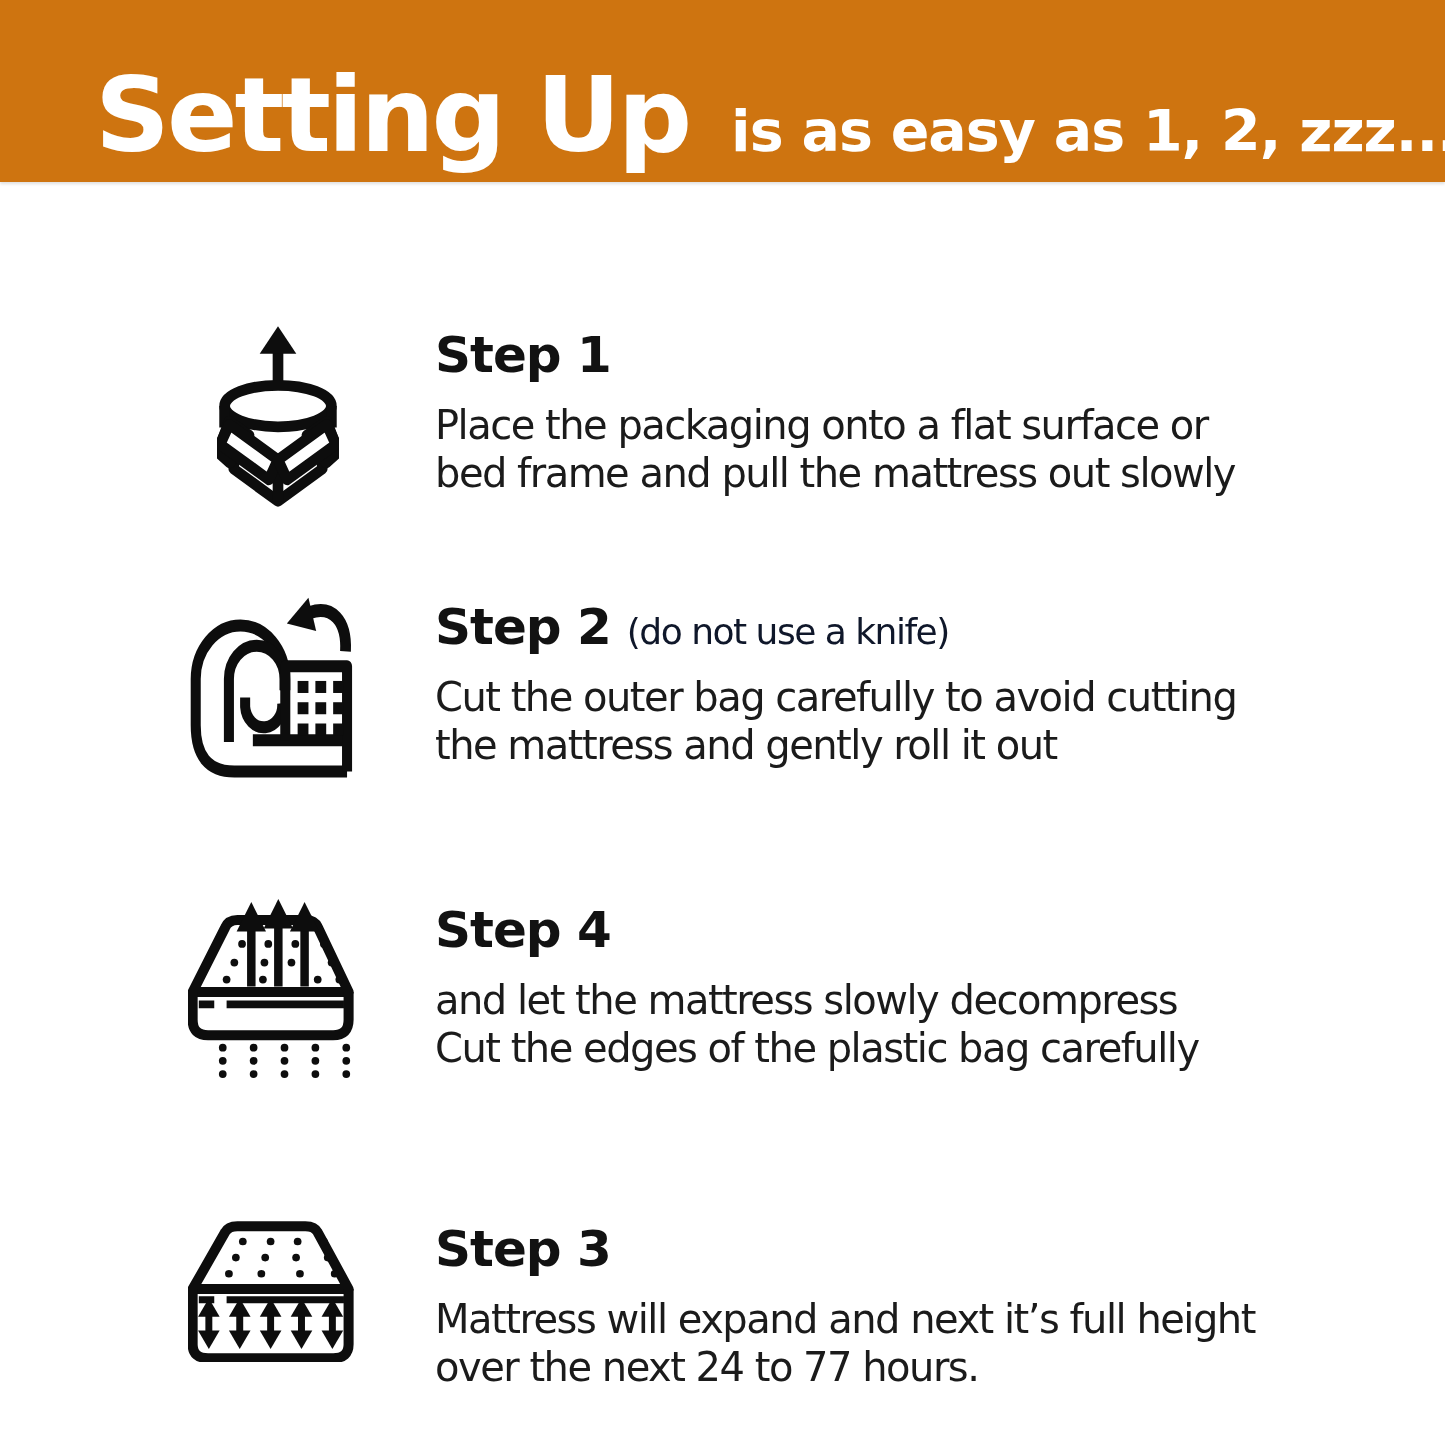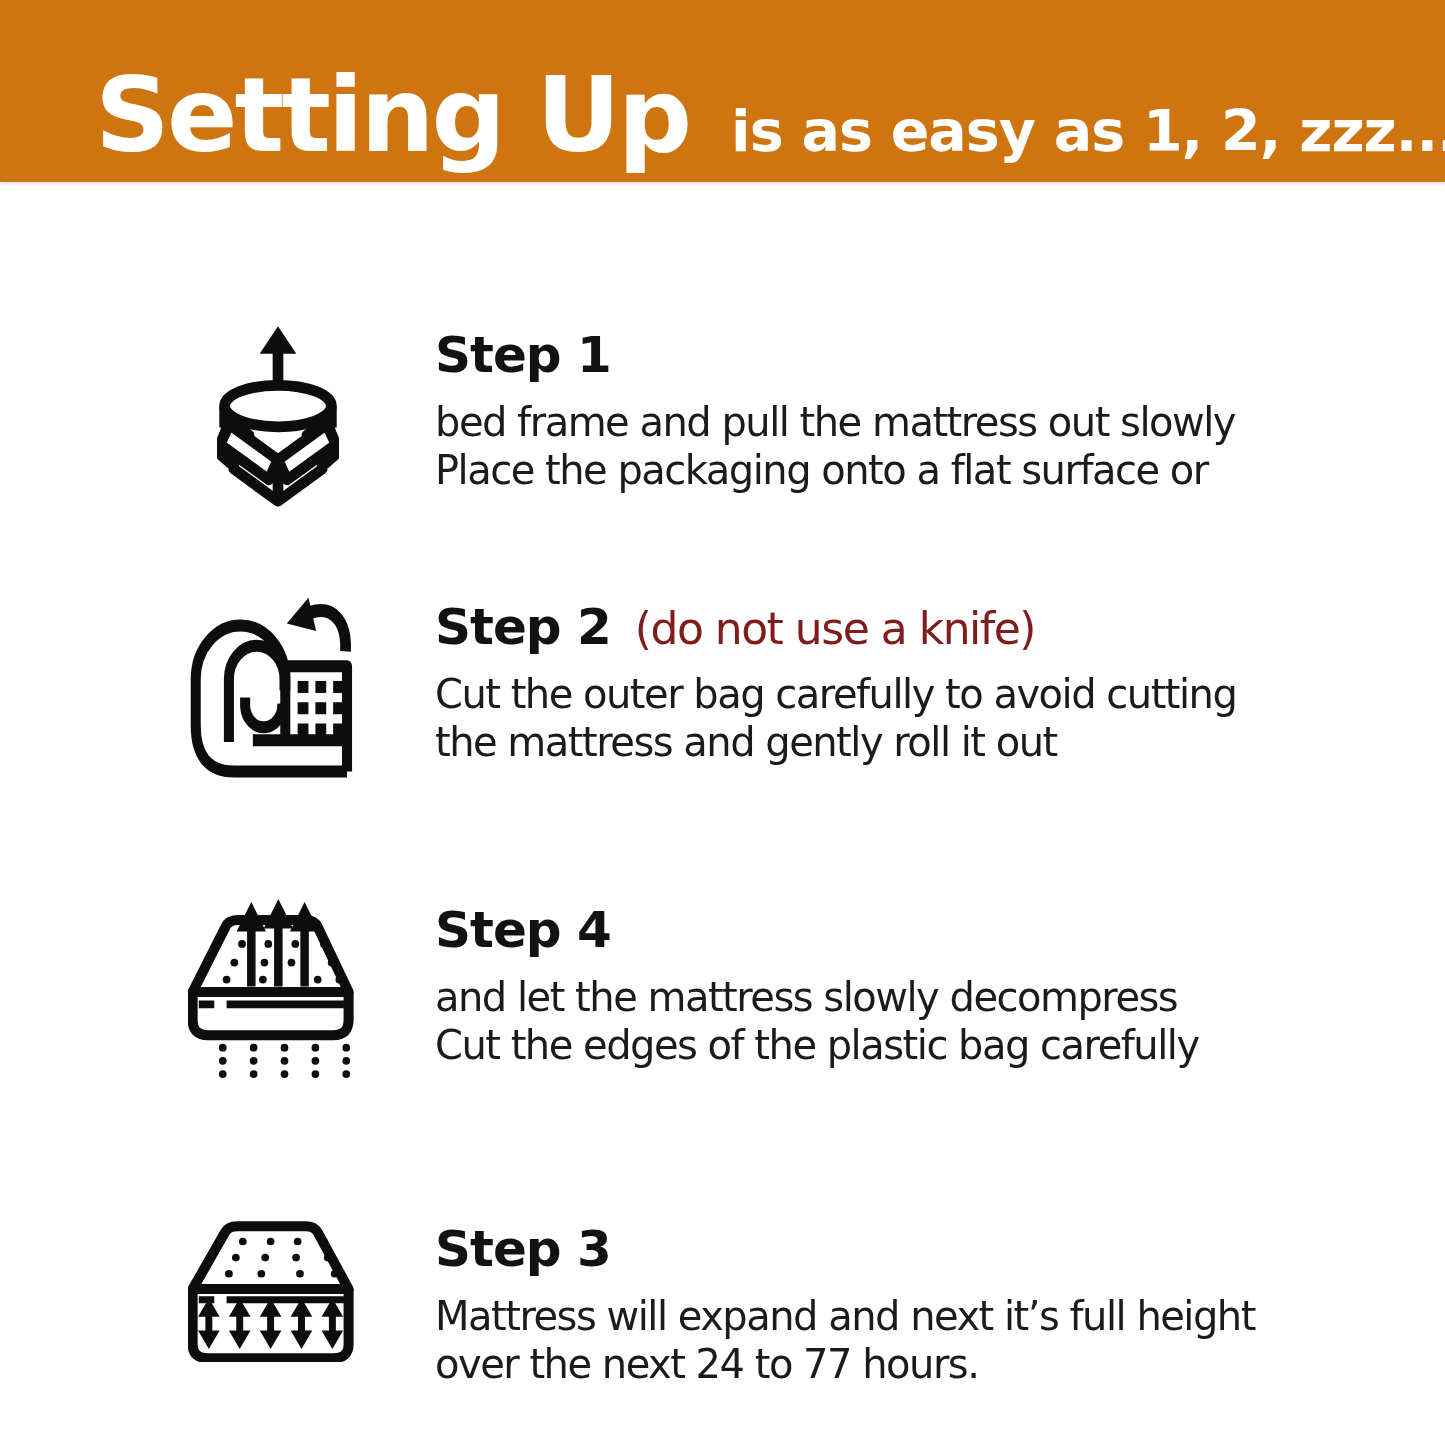--- a/index.html
+++ b/index.html
@@ -41,22 +41,22 @@
   .s1 .iconbox svg{margin-left:14px;margin-top:2px;}
   .s2 .iconbox svg{margin-top:4px;}
   .s3 .iconbox svg{margin-top:6px;}
   .s4 .iconbox svg{margin-top:8px;}
   .stext{margin-left:78px;padding-top:8px;}
   .sheading{
     font-size:50px;font-weight:700;letter-spacing:-1px;
     color:#121212;line-height:58px;white-space:nowrap;
   }
   .snote{
-    font-size:44px;font-weight:400;letter-spacing:-1.5px;
-    color:#7f1d1d;margin-left:24px;
+    font-size:36px;font-weight:400;letter-spacing:-1.5px;
+    color:#0f172a;margin-left:16px;
   }
   .sbody{
     margin-top:12px;font-size:40px;font-weight:400;letter-spacing:-1.5px;
     line-height:48px;color:#1b1b1b;
   }
   .sbody div{white-space:nowrap;}
   
   .iconbox svg{display:block;}
   .ic *{vector-effect:none;}
 </style>
@@ -87,22 +87,22 @@
         <polygon points="16,132 1,172 17,186 42,150" fill="#ffffff"></polygon>
         <polygon points="144,132 159,172 143,186 118,150" fill="#ffffff"></polygon>
 
         <polygon points="16,136 80,182 68,208 4,162" fill="#ffffff"></polygon>
         <polygon points="144,136 80,182 92,208 156,162" fill="#ffffff"></polygon>
       </svg>
     </div>
     <div class="stext">
       <div class="sheading"><span>Step 1</span><span class="snote"></span></div>
       <div class="sbody">
+        <div>Place the packaging onto a flat surface or</div>
         <div>bed frame and pull the mattress out slowly</div>
-        <div>Place the packaging onto a flat surface or</div>
       </div>
     </div>
   </div>
 
   <div class="step s2">
     <div class="iconbox">
       <svg class="ic" width="166" height="185" viewBox="0 0 215 200" preserveAspectRatio="none" fill="none" stroke="#0d0d0d" stroke-width="13" stroke-linejoin="round">
 
         <path d="M126,104 V92 A58,58 0 0 0 10,92 V142 Q10,192 60,192 H206"></path>
 

